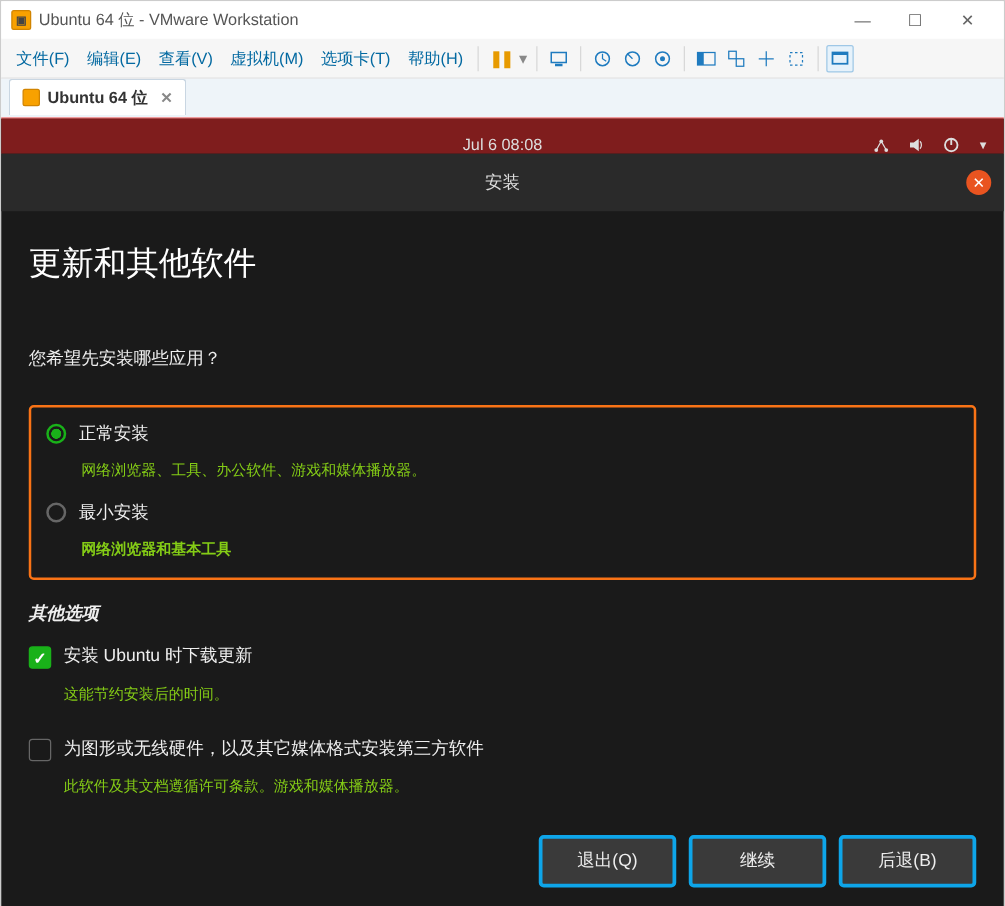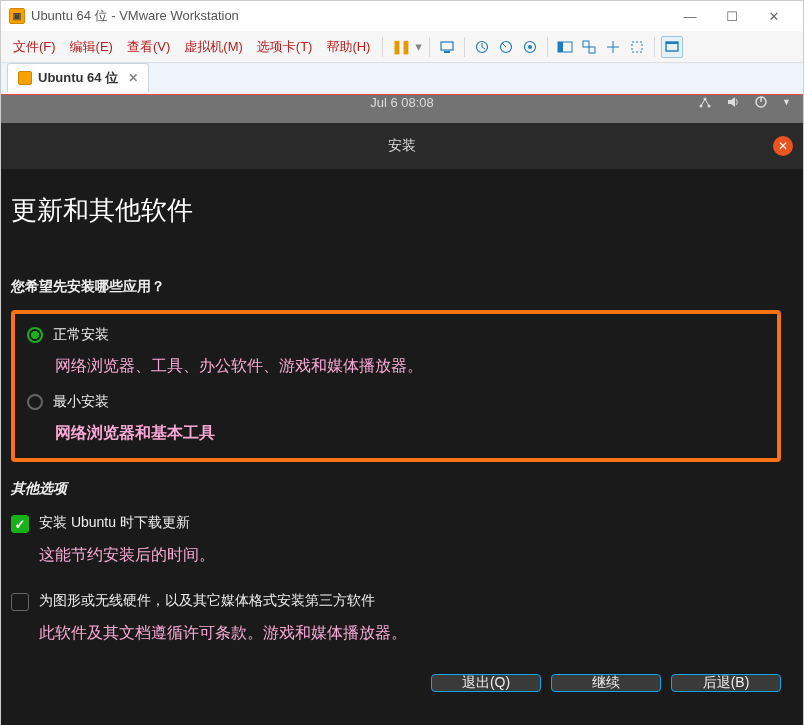--- a/index.html
+++ b/index.html
@@ -6,57 +6,57 @@
 body { margin: 0; font-family: "Segoe UI", "Microsoft YaHei", sans-serif; font-size: 13px; background: #fff; width: 804px; }
 
 
 .vmware-window { width: 804px; border: 1px solid #ccc; }
 .titlebar { display: flex; align-items: center; height: 30px; background: #fff; padding: 0 8px; color: #555; }
 .titlebar .app-icon { width: 16px; height: 16px; background: #f8a100; border: 1px solid #d18400; border-radius: 2px; margin-right: 6px; display:flex;align-items:center;justify-content:center;font-size:9px;font-weight:bold;color:#444;}
 .titlebar .spacer { flex: 1; }
 .titlebar .winbtn { width: 42px; text-align: center; color: #666; }
 
 .menubar { display: flex; align-items: center; height: 32px; background: #f6f6f6; border-bottom: 1px solid #e0e0e0; padding: 0 6px; gap: 2px; }
-.menubar .menuitem { padding: 4px 6px; color: #b91c1c; }
+.menubar .menuitem { padding: 4px 6px; color: #0369a1; }
 .menubar .sep { width: 1px; height: 20px; background: #d8d8d8; margin: 0 4px; }
 .menubar .tbtn { width: 22px; height: 22px; display: flex; align-items: center; justify-content: center; color: #1f7bbf; }
 .menubar .pause { color: #e79a00; letter-spacing: -2px; font-weight: bold; }
 .menubar .active { border: 1px solid #9ec7e6; background: #e6f2fb; border-radius:2px;}
 
 .tabrow { display:flex; align-items:flex-start; height:32px; background:#eef4f9; padding-left:6px; border-bottom:1px solid #ef4444;}
 .tabrow .tab { display:flex; align-items:center; gap:6px; background:#fff; border:1px solid #c9d6e2; border-bottom:none; padding:5px 10px; border-top-left-radius:3px; border-top-right-radius:3px; font-size:13px; font-weight:bold; color:#333;}
 .tabrow .tab .tab-icon { width:14px; height:14px; background:#f8a100; border:1px solid #d18400; border-radius:2px;}
 .tabrow .tab .close { color:#888; font-size:12px; margin-left:4px;}
 
 
 .guest { background:#1a1a1a; color:#e8e8e8; }
-.topbar { height:28px; background:#737373; display:flex; align-items:flex-start; justify-content:center; position:relative; font-size:13px; color:#ddd;}
+.topbar { height:28px; background:#7f1d1d; display:flex; align-items:flex-end; justify-content:center; position:relative; font-size:13px; color:#ddd;}
 .topbar .right { position:absolute; right:12px; display:flex; gap:14px; align-items:center;}
 .topbar .right span { color:#ddd; }
 
 .inst-header { position:relative; height:46px; background:#2a2a2a; display:flex; align-items:center; justify-content:center; color:#ddd; font-size:14px;}
 .inst-header .close-b { position:absolute; right:10px; width:20px; height:20px; border-radius:10px; background:#e95420; color:#fff; display:flex; align-items:center; justify-content:center; font-size:12px;}
 
-.inst-body { padding: 18px 22px 14px 10px; }
+.inst-body { padding: 18px 22px 14px 22px; }
 .h1 { font-size:26px; color:#fff; margin: 6px 0 50px 0; font-weight:normal;}
-.question { font-size:14px; color:#eee; margin-bottom:14px; font-weight:bold;}
-
-.option-group { border:4px solid #f97316; border-radius:4px; padding: 8px 12px 12px 12px; margin-bottom:18px;}
+.question { font-size:14px; color:#eee; margin-bottom:28px; font-weight:normal;}
+
+.option-group { border:2px solid #f97316; border-radius:4px; padding: 8px 12px 12px 12px; margin-bottom:18px;}
 .opt { display:flex; gap:10px; align-items:flex-start; padding:4px 0 8px 0;}
 .radio { width:16px; height:16px; border:2px solid #666; border-radius:50%; margin-top:1px; flex-shrink:0;}
 .radio.checked { border-color:#19b119; background:radial-gradient(circle,#19b119 45%, transparent 50%);}
 .check { width:18px; height:18px; border:1px solid #666; border-radius:3px; margin-top:1px; flex-shrink:0; display:flex; align-items:center; justify-content:center;}
 .check.checked { background:#19b119; border-color:#19b119; color:#fff; font-size:13px; font-weight:bold;}
 .opt-label { color:#eee; font-size:14px;}
-.opt-desc { font-size:16px; color:#f9a8d4; margin: 4px 0 12px 28px;}
+.opt-desc { font-size:12px; color:#84cc16; margin: 4px 0 12px 28px;}
 
 .section-label { font-size:14px; font-weight:bold; margin: 6px 0 12px 0; color:#eee;font-style:italic;}
 
 .btn-row { display:flex; justify-content:flex-end; gap:10px; margin-top:30px;}
-.ubtn { min-width:110px; height:18px; border:1px solid #0ea5e9; border-radius:4px; background:#3a3a3a; color:#eee; display:flex; align-items:center; justify-content:center; font-size:14px;}
+.ubtn { min-width:110px; height:42px; border:3px solid #0ea5e9; border-radius:4px; background:#3a3a3a; color:#eee; display:flex; align-items:center; justify-content:center; font-size:14px;}
 
 .progress { display:flex; justify-content:center; gap:8px; padding:20px 0 16px 0;}
 .dot { width:6px; height:6px; border-radius:3px; background:#333;}
 .dot.on { background:#1c7bd8;}
 .bar { width:18px; height:6px; border-radius:3px; background:#0f2a45;}
 svg{display:block;}
 </style>
 </head>
 <body>
 

